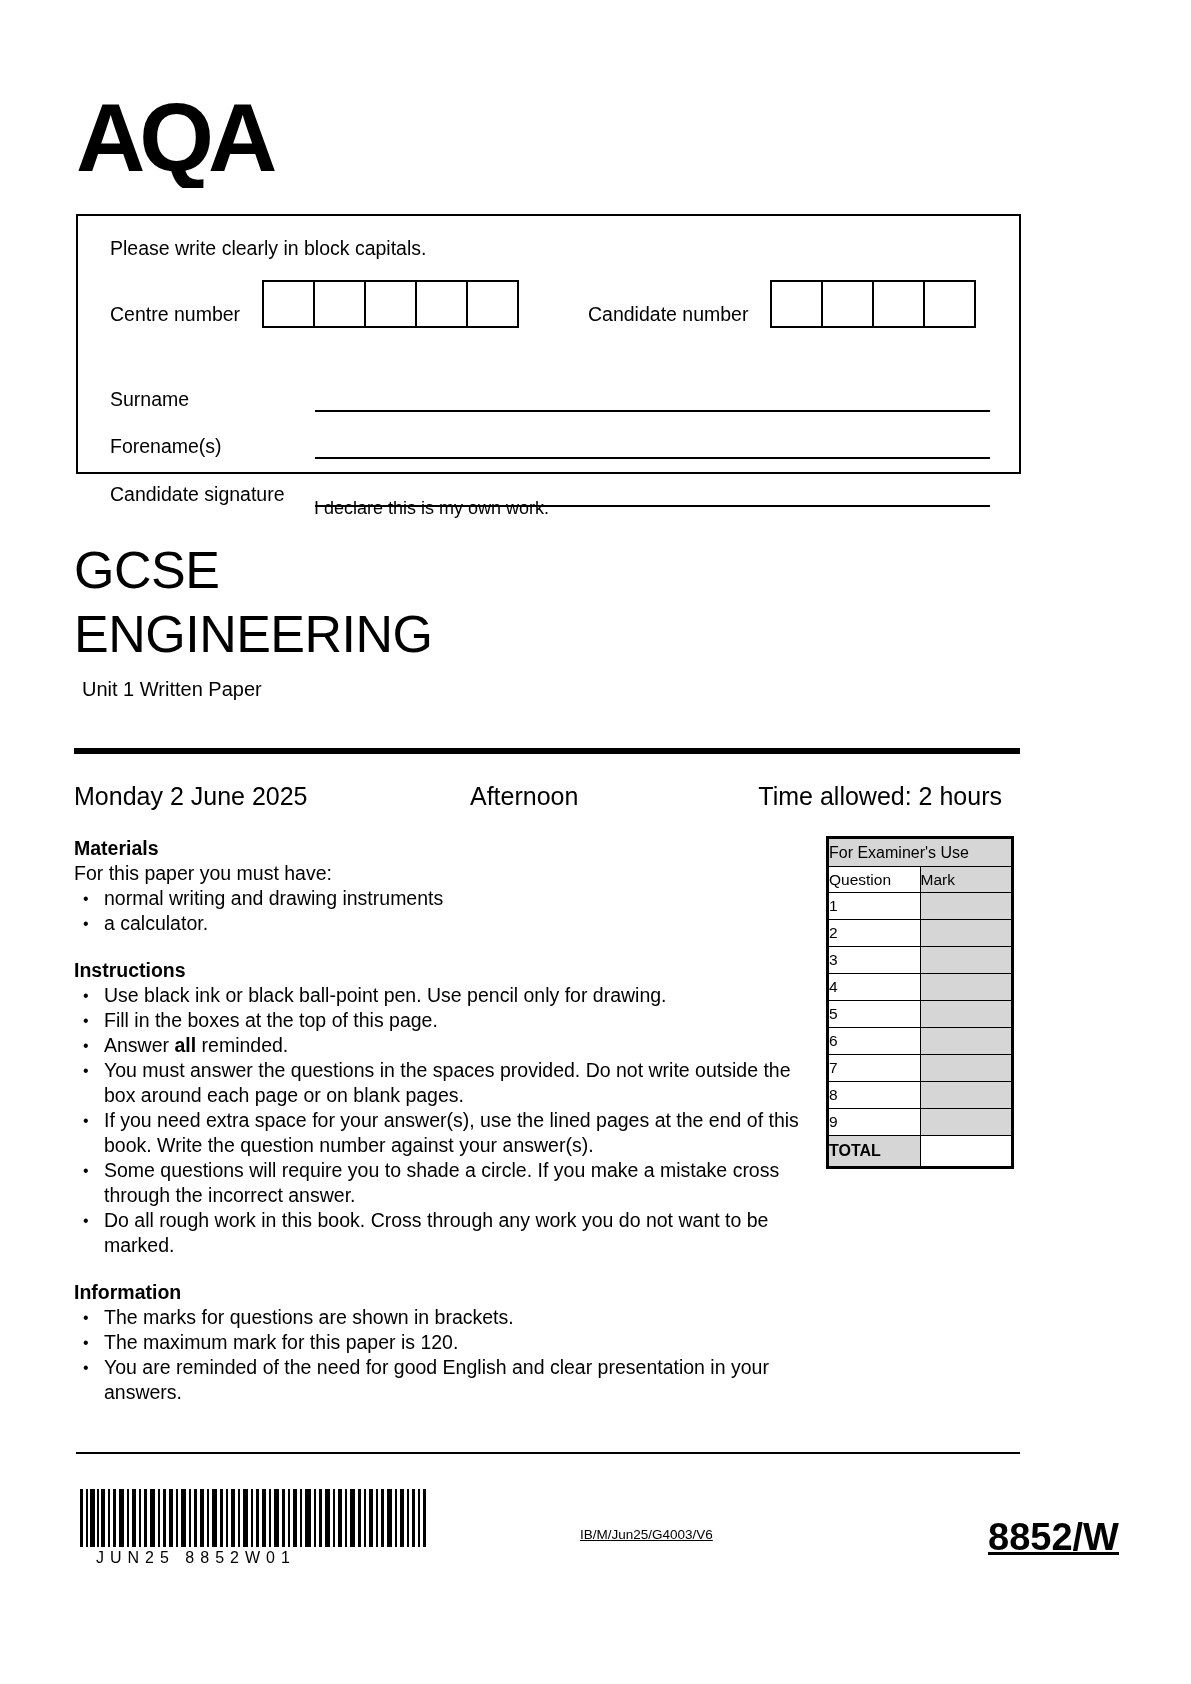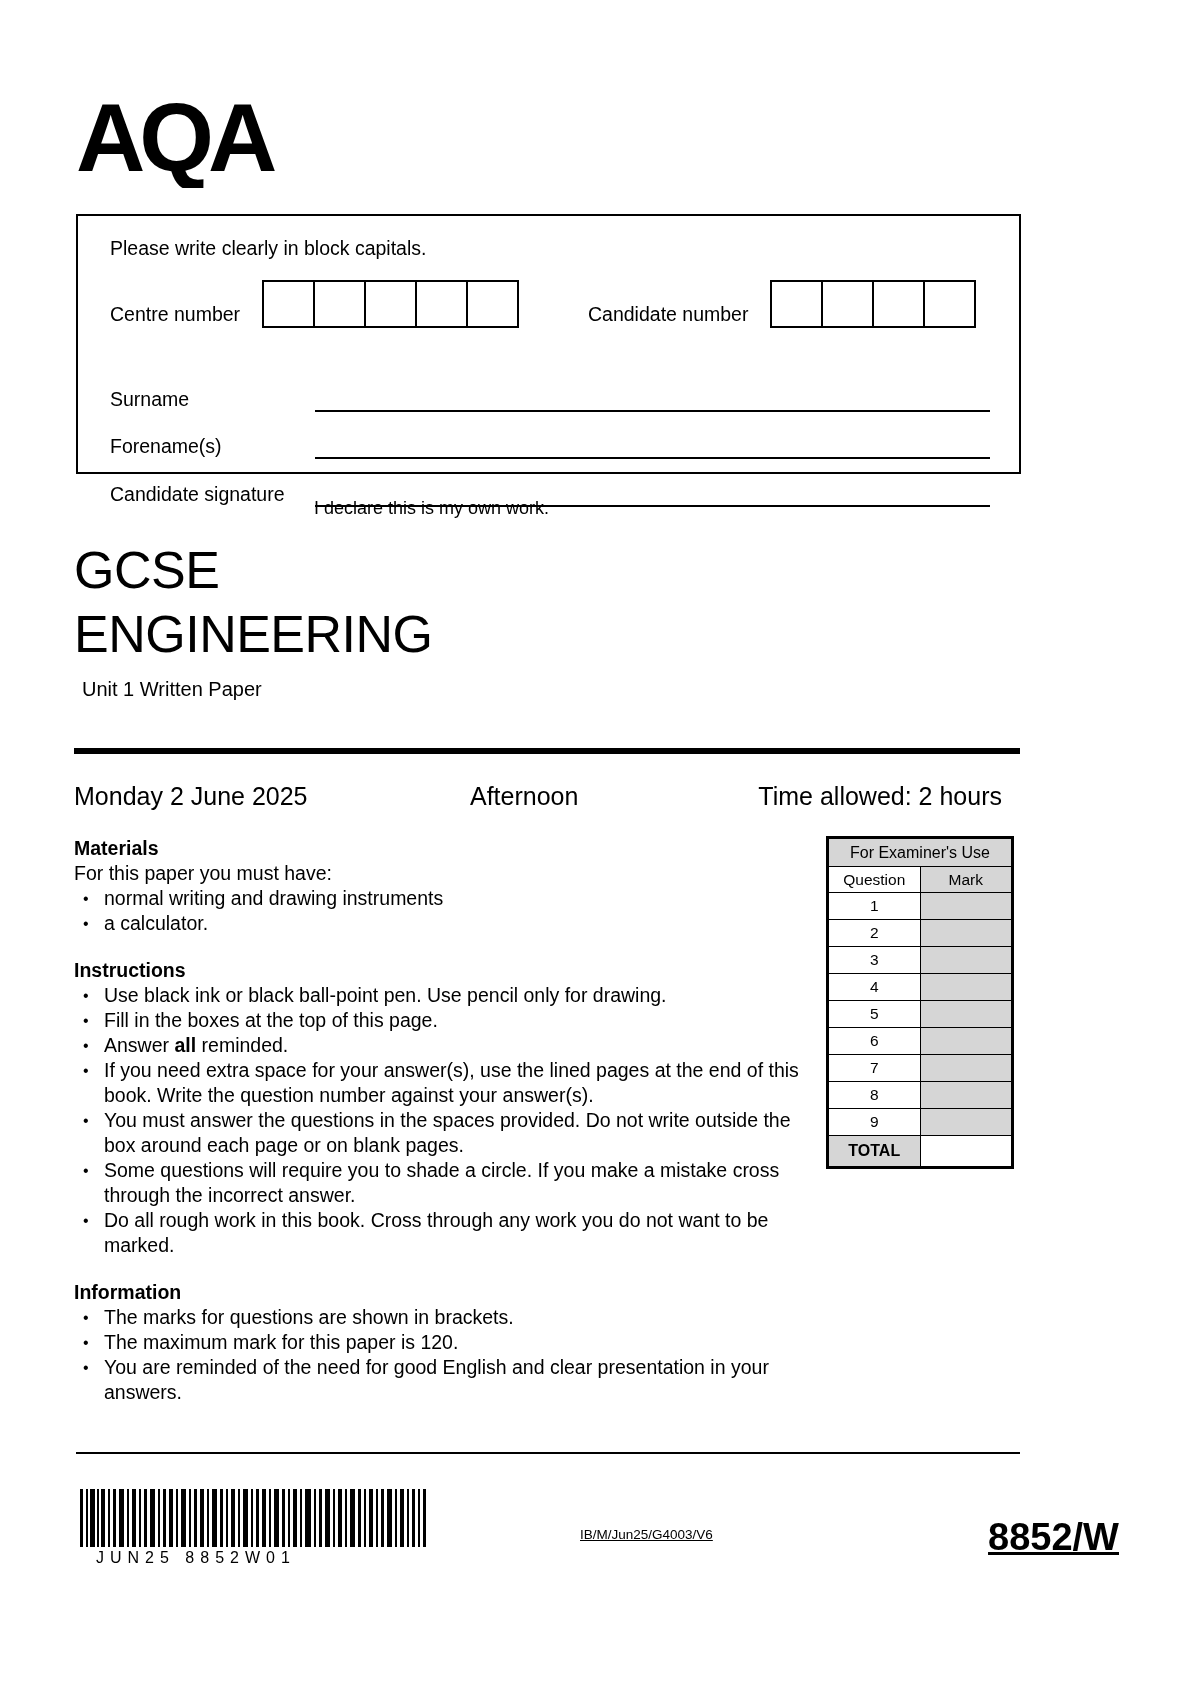--- a/index.html
+++ b/index.html
@@ -184,21 +184,21 @@
     border: 2px solid #000;
     border-collapse: collapse;
     box-sizing: border-box;
   }
   .extable table {
     border-collapse: collapse;
     width: 100%;
   }
   .extable td, .extable th {
     border: 1.5px solid #000;
-    text-align: center;
+    text-align: left;
     font-weight: normal;
     font-size: 15.5px;
     height: 25px;
     padding: 0;
   }
   .extable .hdr-title {
     background: #d6d6d6;
     font-size: 16px;
     height: 27px;
   }
@@ -326,22 +326,22 @@
       <li>a calculator.</li>
     </ul>
 
     <div class="gap"></div>
 
     <h2>Instructions</h2>
     <ul>
       <li>Use black ink or black ball-point pen.  Use pencil only for drawing.</li>
       <li>Fill in the boxes at the top of this page.</li>
       <li><span>Answer </span><b class="strong">all</b><span> reminded.</span></li>
+      <li>You must answer the questions in the spaces provided.  Do not write outside the box around each page or on blank pages.</li>
       <li>If you need extra space for your answer(s), use the lined pages at the end of this book.  Write the question number against your answer(s).</li>
-      <li>You must answer the questions in the spaces provided.  Do not write outside the box around each page or on blank pages.</li>
       <li>Some questions will require you to shade a circle.  If you make a mistake cross through the incorrect answer.</li>
       <li>Do all rough work in this book.  Cross through any work you do not want to be marked.</li>
     </ul>
 
     <div class="gap"></div>
 
     <h2>Information</h2>
     <ul>
       <li>The marks for questions are shown in brackets.</li>
       <li>The maximum mark for this paper is 120.</li>

